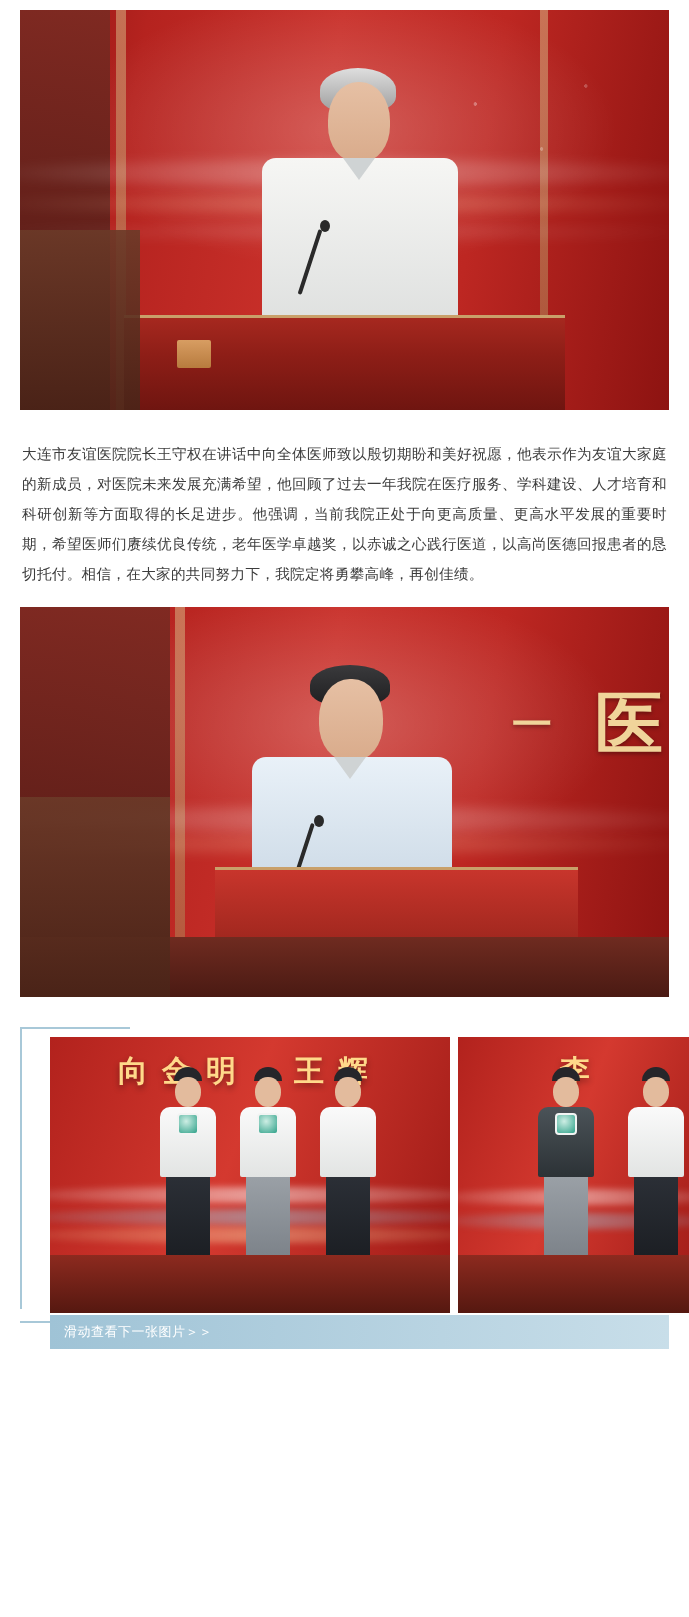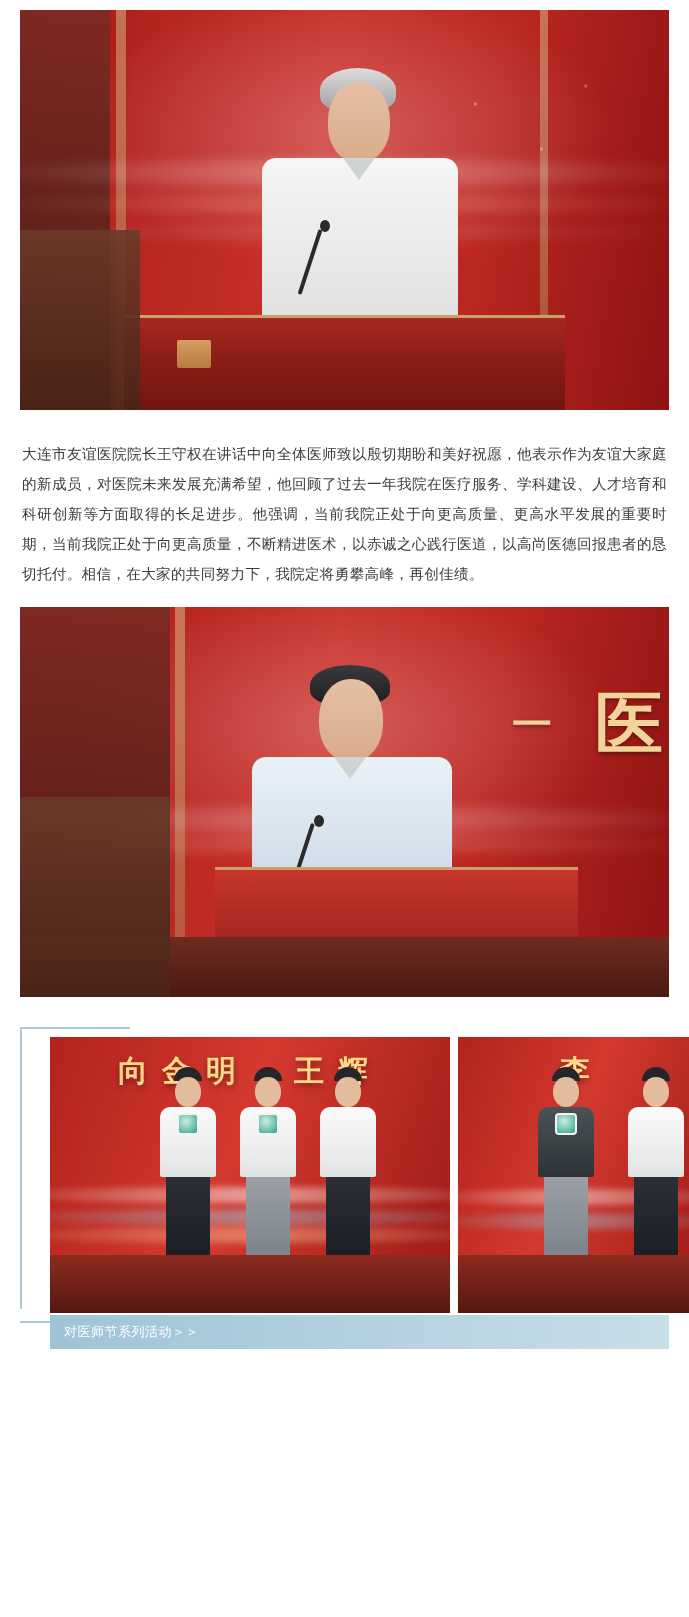--- a/index.html
+++ b/index.html
@@ -213,21 +213,21 @@
       <div class="mic" style="left:288px; top:218px; height:68px;"></div>
       <div class="mic-head" style="left:300px; top:210px;"></div>
     </div>
 
     <div class="podium">
       <div class="podium-emblem"></div>
     </div>
     <div class="wood-left"></div>
   </div>
 
-  <p class="para p1">大连市友谊医院院长王守权在讲话中向全体医师致以殷切期盼和美好祝愿，他表示作为友谊大家庭的新成员，对医院未来发展充满希望，他回顾了过去一年我院在医疗服务、学科建设、人才培育和科研创新等方面取得的长足进步。他强调，当前我院正处于向更高质量、更高水平发展的重要时期，当前我院正处于向更高质量，不断精进医术，以赤诚之心践行医道，以高尚医德回报患者的恳切托付。相信，在大家的共同努力下，我院定将勇攀高峰，再创佳绩。</p>
+  <p class="para p1">大连市友谊医院院长王守权在讲话中向全体医师致以殷切期盼和美好祝愿，他表示作为友谊大家庭的新成员，对医院未来发展充满希望，他回顾了过去一年我院在医疗服务、学科建设、人才培育和科研创新等方面取得的长足进步。他强调，当前我院正处于向更高质量、更高水平发展的重要时期，希望医师们赓续优良传统，老年医学卓越奖，以赤诚之心践行医道，以高尚医德回报患者的恳切托付。相信，在大家的共同努力下，我院定将勇攀高峰，再创佳绩。</p>
 
   <div class="photo photo-2">
     <div class="scene"></div>
     <div class="panel-left" style="width:150px;"></div>
     <div class="panel-vstripe" style="left:155px;"></div>
     <div class="wave w1" style="top:200px;"></div>
     <div class="wave w2" style="top:228px;"></div>
 
     <div class="banner-char" style="left:492px; top:90px; font-size:40px;">一</div>
     <div class="banner-char" style="left:575px; top:72px; font-size:68px;">医</div>
@@ -298,16 +298,16 @@
         <div class="awardee" style="left:170px;">
           <div class="a-hair"></div>
           <div class="a-head"></div>
           <div class="a-torso"></div>
           <div class="a-legs"></div>
         </div>
         <div class="g-stage"></div>
       </div>
     </div>
 
-    <div class="swipe-hint">对医师节系列活动＞＞</div>
+    <div class="swipe-hint">滑动查看下一张图片＞＞</div>
   </div>
 
 </div>
 
 </body></html>

